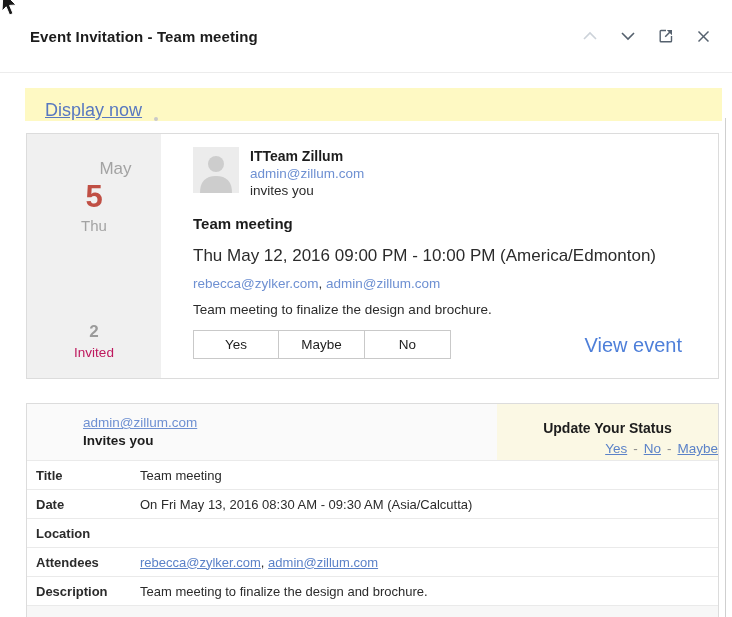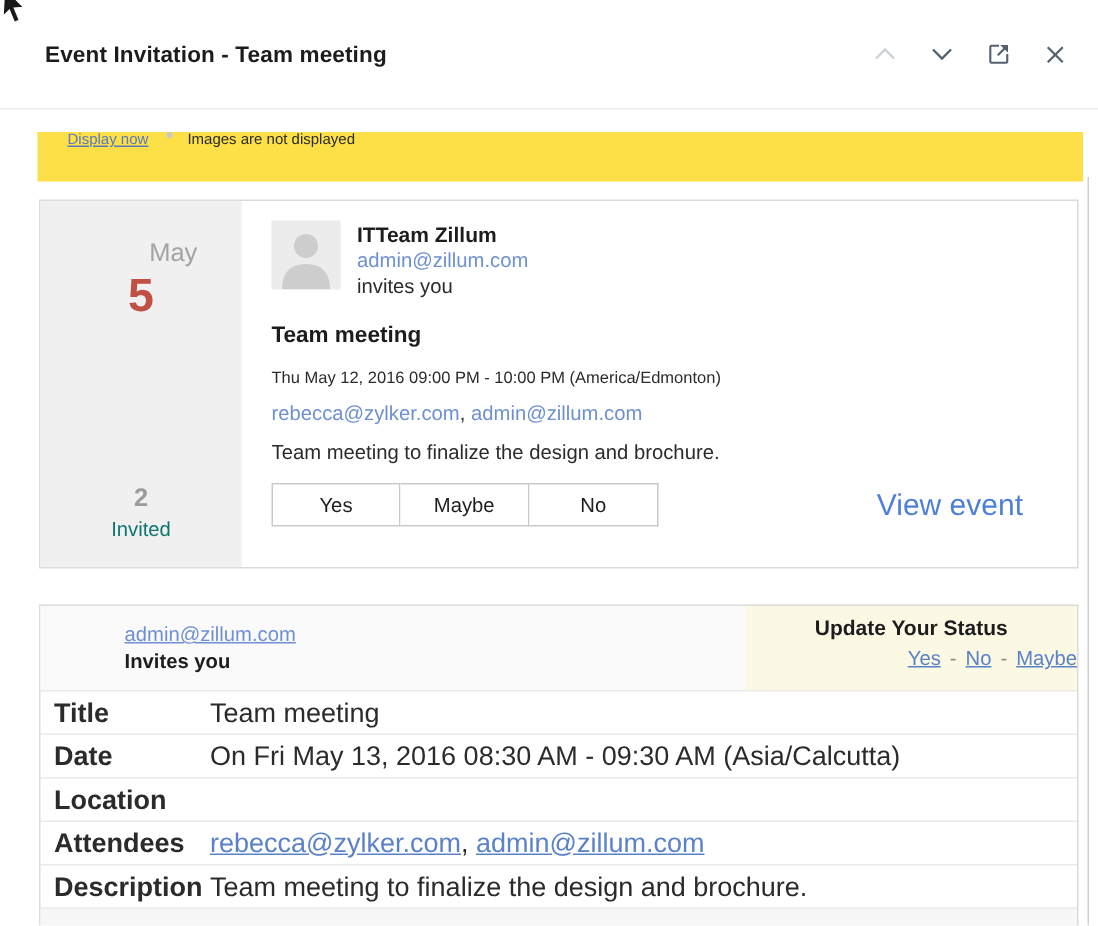--- a/index.html
+++ b/index.html
@@ -29,25 +29,25 @@
   }
   .pane-icons { display:flex; align-items:center; gap:21px; }
   .icon-btn { width:17px; height:17px; display:flex; align-items:center; justify-content:center; cursor:pointer; }
   .icon-btn svg { display:block; }
 
   
   .notice-bar {
     margin:15px 25px 0 25px;
     width:697px;
     height:33px;
-    background:#fde047;
-    display:flex;
-    align-items:flex-start;
+    background:#fef9c3;
+    display:flex;
+    align-items:flex-end;
     padding-left:20px;
-    font-size:10px;
+    font-size:18px;
   }
   .notice-link { color:#5878c0; text-decoration:underline; cursor:pointer; }
   .notice-dot { width:4px; height:4px; border-radius:50%; background:#c9c9c9; margin:0 10px 0 12px; }
   .notice-text { color:#2b2b2b; }
 
   
   .invite-card {
     margin:12px 0 0 26px;
     width:693px;
     height:246px;
@@ -61,37 +61,37 @@
     text-align:center;
     display:flex;
     flex-direction:column;
     padding:25px 0 18px 0;
   }
   .date-month { font-size:17px; color:#a3a3a3;margin-left:43px; }
   .date-day   { font-size:31px; font-weight:bold; color:#c04f44; line-height:1.15; }
   .date-wday  { font-size:15px; color:#a3a3a3; margin-top:2px; }
   .date-spacer { flex:1; }
   .invited-count { font-size:17px; font-weight:bold; color:#9b9b9b; }
-  .invited-label { font-size:13.5px; color:#0f766e; margin-top:3px; }
-
-  .invite-main { flex:1; padding:13px 20px 0 20px; position:relative; }
+  .invited-label { font-size:13.5px; color:#be185d; margin-top:3px; }
+
+  .invite-main { flex:1; padding:13px 20px 0 20px; position:relative;margin-left:12px; }
   .organizer { display:flex; gap:11px; }
   .avatar {
     width:46px; height:46px;
     background:#ececec;
     overflow:hidden;
     flex-shrink:0;
   }
   .organizer-info { font-size:13.5px; line-height:1.18; padding-top:1px; }
   .organizer-name { font-weight:bold; color:#1d1d1d; font-size:14px; }
   .organizer-email { color:#6e90d2; margin-top:1px; }
   .organizer-action { color:#2b2b2b; margin-top:2px; }
 
   .event-title { margin-top:16px; font-size:15px; font-weight:bold; color:#1c1c1c; }
-  .event-when  { margin-top:14px; font-size:11px; color:#2b2b2b; }
+  .event-when  { margin-top:14px; font-size:17px; color:#2b2b2b; }
   .event-attendees { margin-top:10px; font-size:13.5px; }
   .inline-email { color:#6e90d2; cursor:pointer; }
   .event-desc { margin-top:11px; font-size:13.5px; color:#2b2b2b; }
 
   .rsvp-row { margin-top:13px; display:flex; justify-content:space-between; align-items:flex-end; }
   .rsvp-group { display:flex; }
   .rsvp-btn {
     width:86px; height:29px;
     border:1px solid #c9c9c9;
     border-left:none;
@@ -113,33 +113,33 @@
   }
   .details-header { display:flex; height:56px; background:#fafafa; }
   .inviter-block { padding:10px 0 0 56px; font-size:13.5px; line-height:1.3; }
   .inviter-email { color:#6e90d2; text-decoration:underline; cursor:pointer; }
   .inviter-action { font-weight:bold; color:#1d1d1d; }
   .status-panel {
     margin-left:auto;
     width:221px;
     background:#fbf8e4;
     text-align:center;
-    padding-top:6px;
+    padding-top:16px;
   }
   .status-title { font-size:14px; font-weight:bold; color:#1d1d1d; }
   .status-options { margin-top:5px; font-size:13.5px;text-align:right; }
   .status-link { color:#5b82c8; text-decoration:underline; cursor:pointer; }
   .status-sep { color:#8a8a8a; margin:0 6px; }
 
   .detail-row {
     display:flex;
     align-items:center;
     min-height:29px;
     border-top:1px solid #eaeaea;
-    font-size:18px;
+    font-size:13px;
   }
   .detail-label { width:113px; padding-left:9px; font-weight:bold; color:#2b2b2b; flex-shrink:0; }
   .detail-value { flex:1; color:#2b2b2b; }
   .detail-link { color:#5b82c8; text-decoration:underline; cursor:pointer; }
   .more-row {
     display:flex;
     align-items:center;
     height:34px;
     border-top:1px solid #eaeaea;
     background:#f7f7f7;
@@ -195,27 +195,27 @@
           <line x1="11.5" y1="1.5" x2="1.5" y2="11.5" stroke="#55616e" stroke-width="1.5"></line>
         </svg>
       </span>
     </div>
   </div>
 </div>
 
 <div class="notice-bar">
   <span class="notice-link">Display now</span>
   <span class="notice-dot"></span>
-  <span class="notice-text">Images are not displayed</span>
 </div>
 
 <div class="invite-card">
   <div class="date-panel">
     <div class="date-month">May</div>
     <div class="date-day">5</div>
+    <div class="date-wday">Thu</div>
     <div class="date-spacer"></div>
     <div class="invited-count">2</div>
     <div class="invited-label">Invited</div>
   </div>
 
   <div class="invite-main">
     <div class="organizer">
       <div class="avatar">
         <svg width="46" height="46" viewBox="0 0 46 46">
           <rect width="46" height="46" fill="#ececec"></rect>

